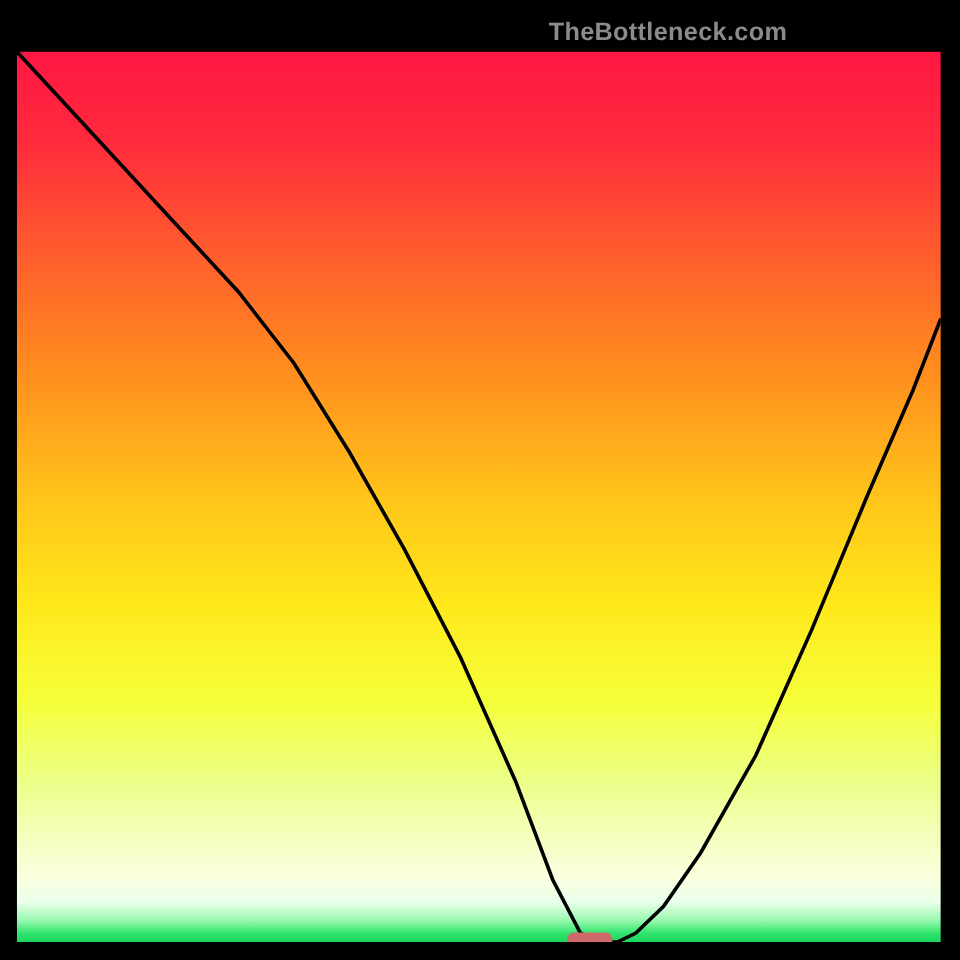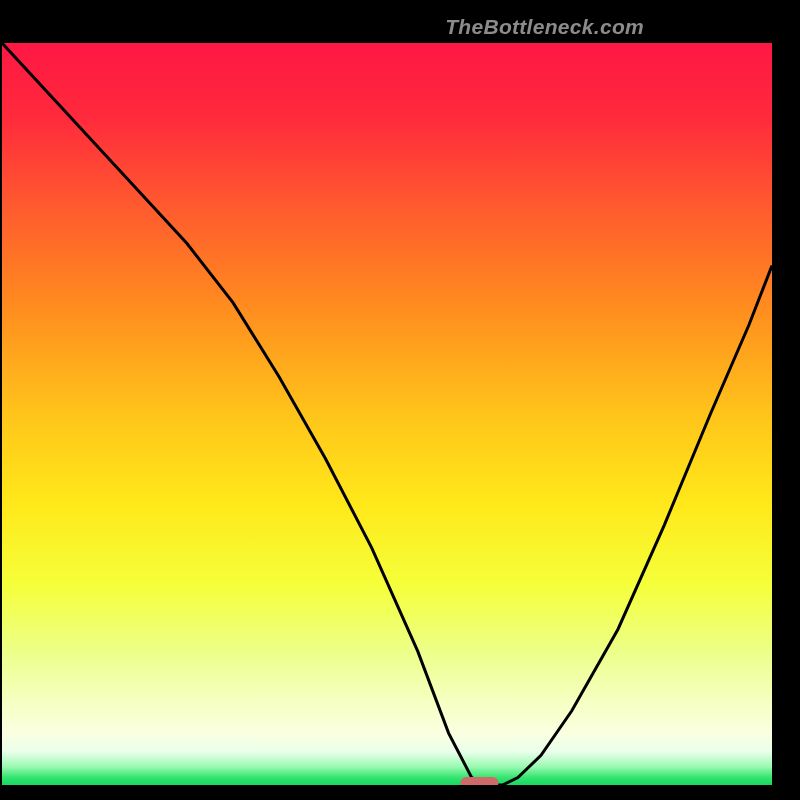--- a/index.html
+++ b/index.html
@@ -6,26 +6,25 @@
     margin: 0;
     padding: 0;
     width: 800px;
     height: 800px;
     background: #000000;
     overflow: hidden;
     font-family: Arial, Helvetica, sans-serif;
   }
   .frame {
     position: absolute;
-    left: 2px;
+    left: 14px;
     top: 15px;
     width: 646px;
     height: 770px;
     background: #000000;
-    font-style: italic;
   }
   .watermark {
     position: absolute;
     top: 0px;
     right: 4px;
     font-size: 21px;
     font-weight: 600;
     color: #8b8b8b;
     letter-spacing: 0.3px;
   }

